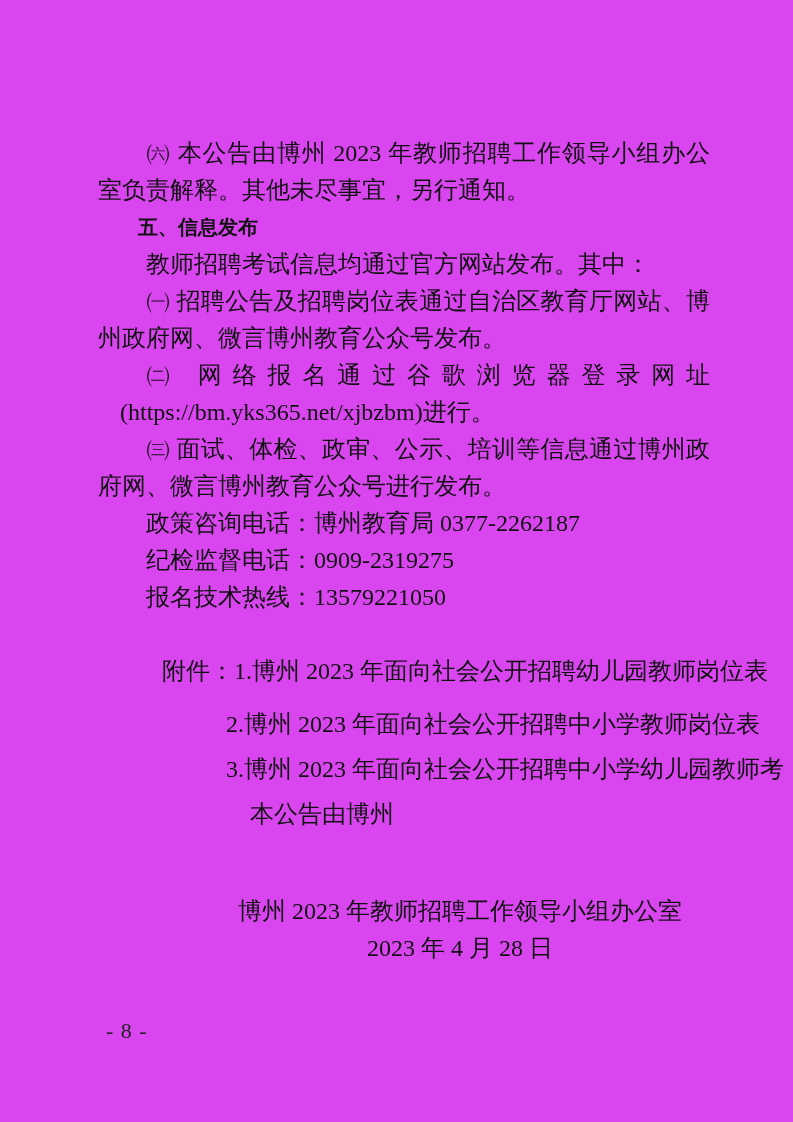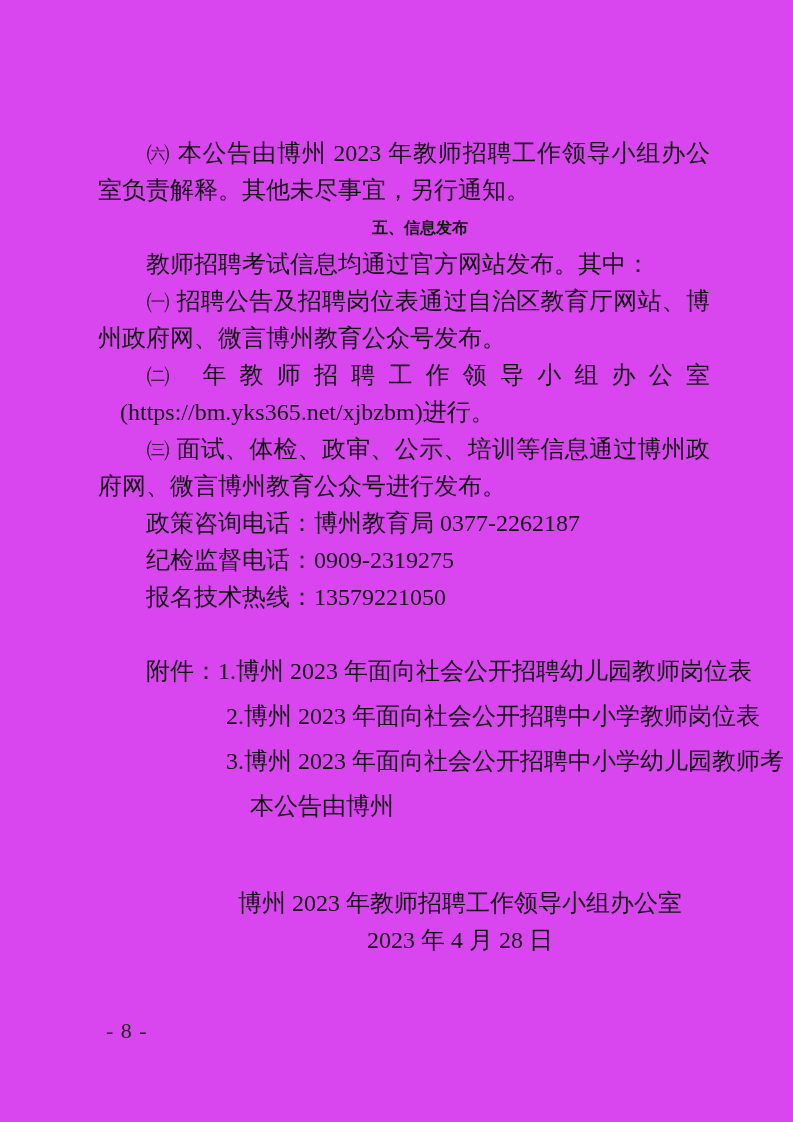--- a/index.html
+++ b/index.html
@@ -19,28 +19,27 @@
   .body-p {
     margin: 0;
     text-indent: 2em;
     text-align: justify;
   }
   .heading {
     margin: 0;
     text-indent: 2em;
     font-family: "Liberation Sans", "DejaVu Sans", sans-serif;
     font-weight: bold;
-    font-size: 16px;
+    font-size: 20px;
     line-height: 37px;
-    text-align: center;
   }
   .url { white-space: nowrap; margin-left: 22px; }
   .attachments { margin-top: 37px; }
   .att-row {
-    margin: 0;
+    margin: 16px;
     padding-left: 48px;
     white-space: nowrap;
   }
   .att-item {
     margin: 8px;
     padding-left: 120px;
     white-space: nowrap;
   }
   .att-cont {
     padding-left: 144px;
@@ -67,21 +66,21 @@
 <div class="page">
 
   <p class="body-p">㈥ 本公告由博州 2023 年教师招聘工作领导小组办公室负责解释。其他未尽事宜，另行通知。</p>
 
   <h2 class="heading">五、信息发布</h2>
 
   <p class="body-p">教师招聘考试信息均通过官方网站发布。其中：</p>
 
   <p class="body-p">㈠ 招聘公告及招聘岗位表通过自治区教育厅网站、博州政府网、微言博州教育公众号发布。</p>
 
-  <p class="body-p"><span>㈡ 年教师招聘工作领导小组办公室</span><span class="url">(https://bm.yks365.net/xjbzbm)</span><span>进行。</span></p>
+  <p class="body-p"><span>㈡ 网络报名通过谷歌浏览器登录网址</span><span class="url">(https://bm.yks365.net/xjbzbm)</span><span>进行。</span></p>
 
   <p class="body-p">㈢ 面试、体检、政审、公示、培训等信息通过博州政府网、微言博州教育公众号进行发布。</p>
 
   <p class="body-p">政策咨询电话：博州教育局 0377-2262187</p>
 
   <p class="body-p">纪检监督电话：0909-2319275</p>
 
   <p class="body-p">报名技术热线：13579221050</p>
 
   <div class="attachments">

